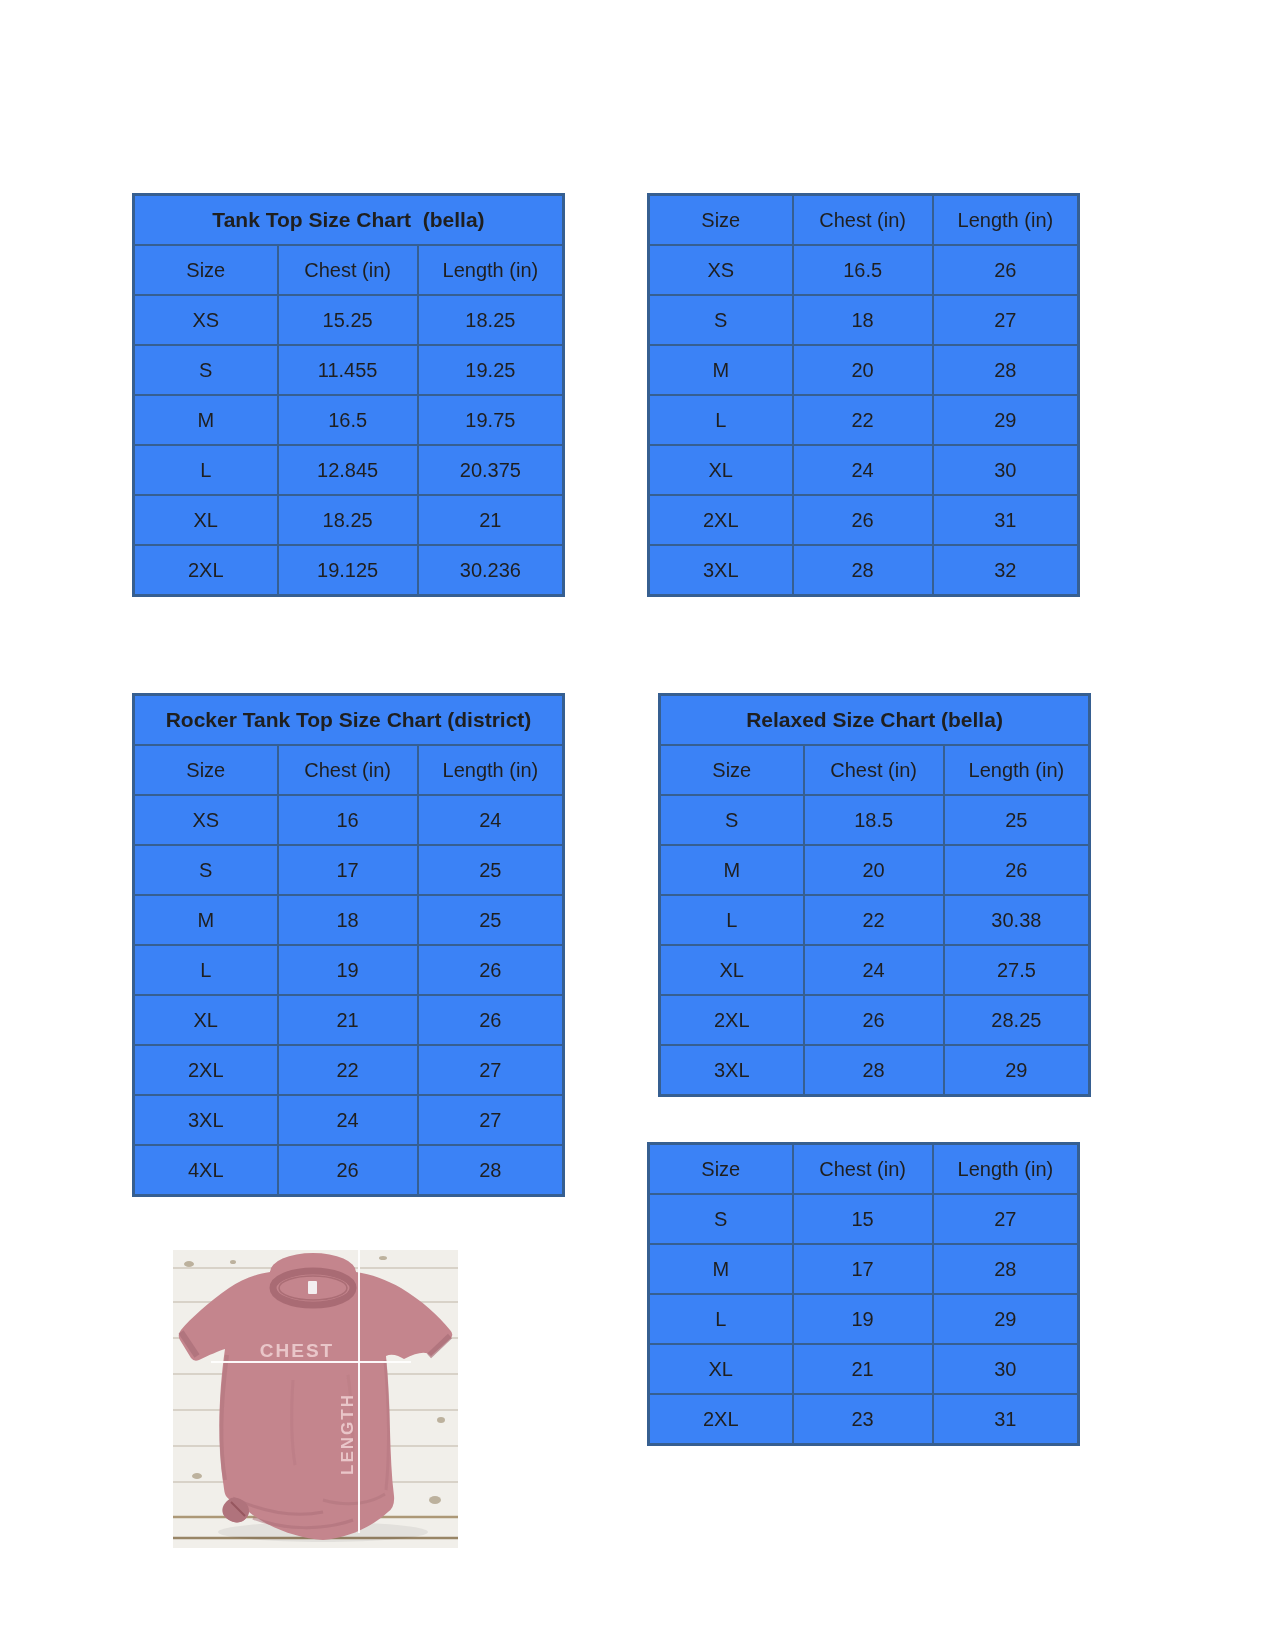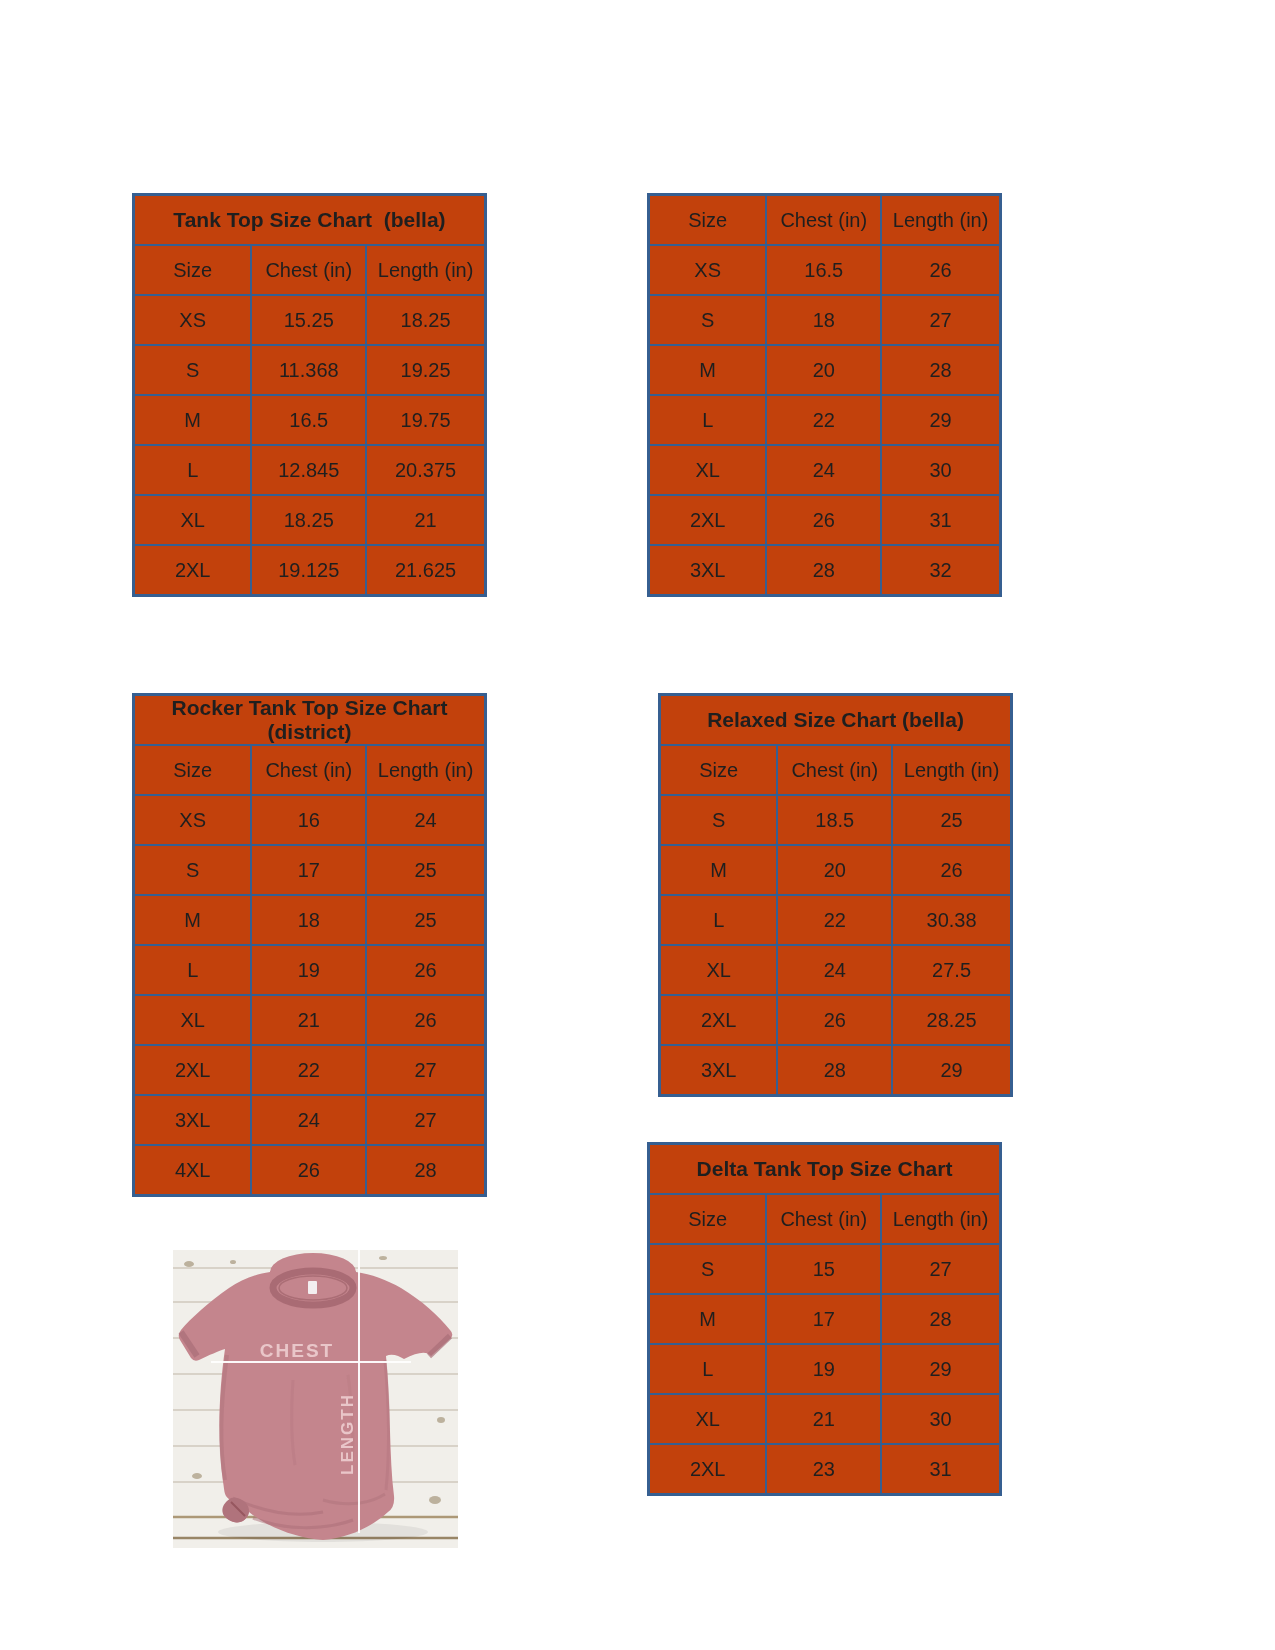--- a/index.html
+++ b/index.html
@@ -1,19 +1,19 @@
 <!DOCTYPE html>
 <html><head>
 <meta charset="utf-8">
 <style>
   html,body{margin:0;padding:0;background:#ffffff;}
   .page{position:relative;width:1275px;height:1650px;background:#ffffff;overflow:hidden;
         font-family:"Liberation Sans",sans-serif;color:#1f1f1f;}
-  table.size-table{position:absolute;width:355px;border-collapse:collapse;table-layout:fixed;
-        background:#c2410c;border:3px solid #365f91;}
+  table.size-table{position:absolute;width:433px;border-collapse:collapse;table-layout:fixed;
+        background:#3b82f6;border:3px solid #365f91;}
   table.size-table td{border:2px solid #365f91;height:48px;text-align:center;vertical-align:middle;
         font-size:20px;padding:0 4px;overflow:hidden;}
   table.size-table td.title{font-weight:700;font-size:21px;white-space:pre-wrap;}
   table.size-table col.c1{width:33.5%} table.size-table col.c2{width:32.6%} table.size-table col.c3{width:33.9%}
   #t1{left:132px;top:193px;}
   #t2{left:647px;top:193px;}
   #t3{left:132px;top:693px;}
   #t4{left:658px;top:693px;}
   #t5{left:647px;top:1142px;}
   .photo{position:absolute;left:173px;top:1250px;width:329px;height:298px;overflow:hidden;}
@@ -39,42 +39,42 @@
           <td>Chest (in)</td>
           <td>Length (in)</td>
         </tr>
         <tr>
           <td>XS</td>
           <td>15.25</td>
           <td>18.25</td>
         </tr>
         <tr>
           <td>S</td>
-          <td>11.368</td>
+          <td>11.455</td>
           <td>19.25</td>
         </tr>
         <tr>
           <td>M</td>
           <td>16.5</td>
           <td>19.75</td>
         </tr>
         <tr>
           <td>L</td>
           <td>12.845</td>
           <td>20.375</td>
         </tr>
         <tr>
           <td>XL</td>
           <td>18.25</td>
           <td>21</td>
         </tr>
         <tr>
           <td>2XL</td>
           <td>19.125</td>
-          <td>21.625</td>
+          <td>30.236</td>
         </tr>
       </tbody>
     </table>
 
   <table id="t2" class="size-table">
     <colgroup>
         <col class="c1">
         <col class="c2">
         <col class="c3">
       </colgroup>
@@ -228,23 +228,20 @@
       </tbody>
     </table>
 
   <table id="t5" class="size-table">
     <colgroup>
         <col class="c1">
         <col class="c2">
         <col class="c3">
       </colgroup>
   <tbody>
-        <tr>
-          <td class="title" colspan="3">Delta Tank Top Size Chart</td>
-        </tr>
         <tr>
           <td>Size</td>
           <td>Chest (in)</td>
           <td>Length (in)</td>
         </tr>
         <tr>
           <td>S</td>
           <td>15</td>
           <td>27</td>
         </tr>

